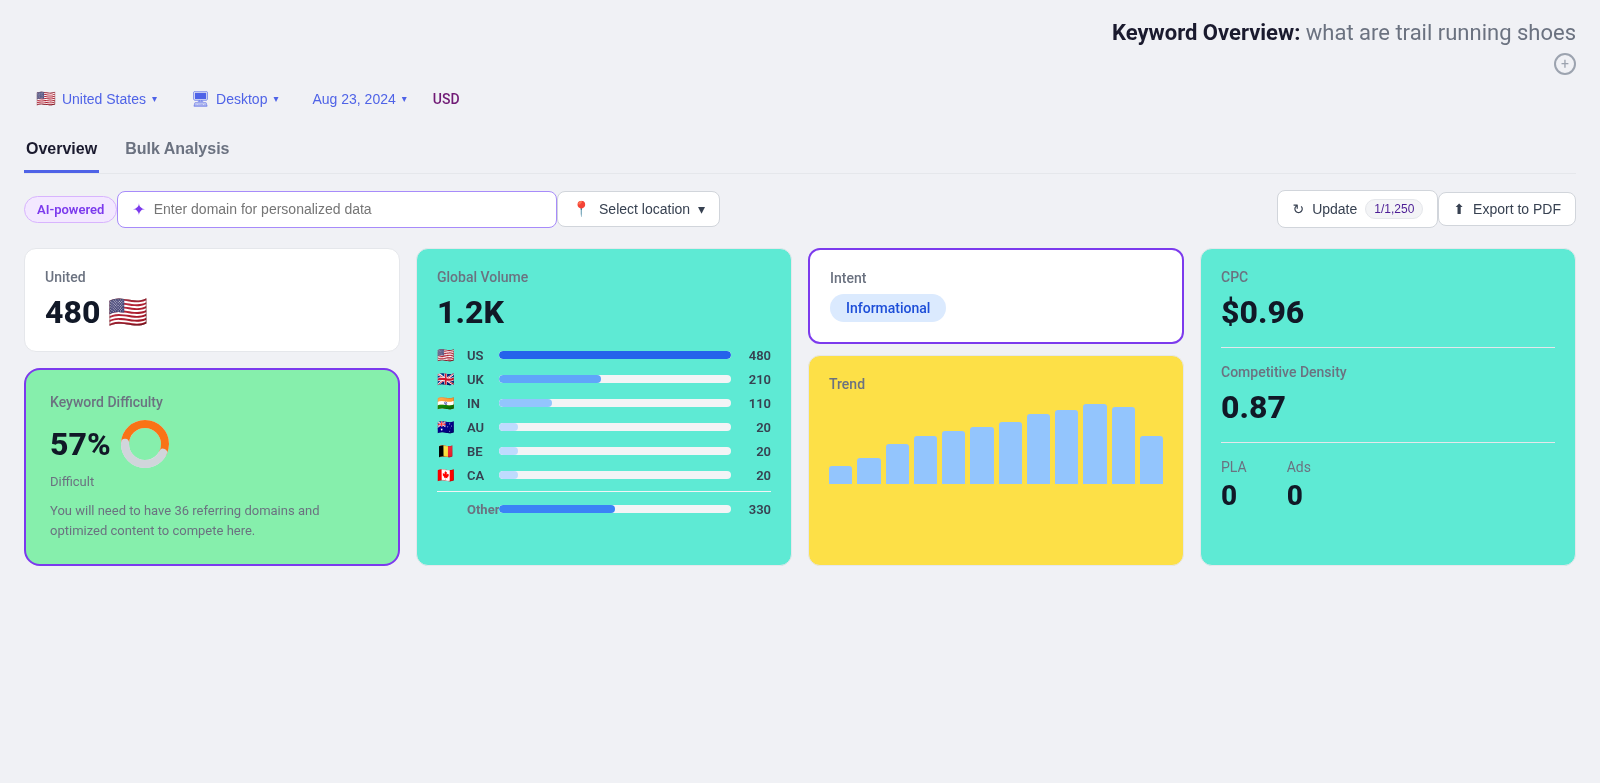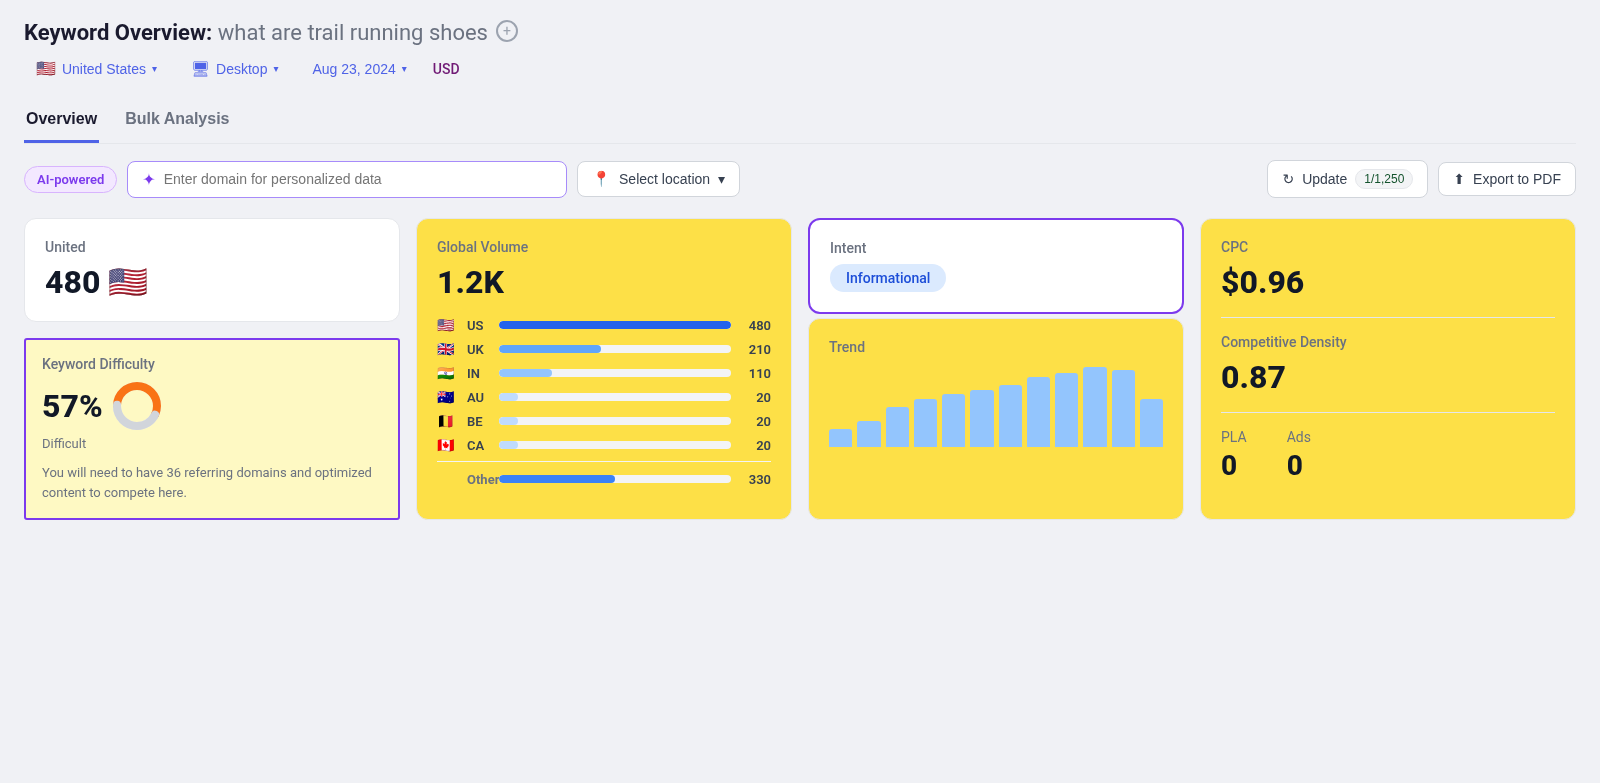--- a/index.html
+++ b/index.html
@@ -13,22 +13,23 @@
 
     .page-header {
       display: flex;
       flex-direction: column;
       gap: 8px;
       margin-bottom: 16px;
     }
 
     .title-row {
       display: flex;
-      align-items: flex-start;
-      gap: 8px;
+      align-items: flex-end;
+      gap: 8px;
+      flex-direction: column;
     }
 
     .page-title {
       font-size: 22px;
       font-weight: 700;
       color: #1a1a2e;
     }
 
     .page-title-keyword {
       font-weight: 400;
@@ -114,21 +115,20 @@
 
     .tab.active {
       color: #1a1a2e;
       border-bottom: 3px solid #4f63e7;
     }
 
     
     .toolbar {
       display: flex;
       align-items: center;
-      gap: 10px;
       margin-bottom: 20px;
     }
 
     .ai-badge {
       background: #f3e8ff;
       color: #7c3aed;
       border: 1px solid #d8b4fe;
       border-radius: 20px;
       padding: 5px 12px;
       font-size: 13px;
@@ -195,21 +195,21 @@
       font-size: 14px;
       color: #374151;
     }
 
     .update-count {
       background: #f3f4f6;
       border: 1px solid #e5e7eb;
       border-radius: 12px;
       padding: 2px 8px;
       font-size: 12px;
-      color: #14532d;
+      color: #4c1d95;
     }
 
     .export-btn {
       display: flex;
       align-items: center;
       gap: 8px;
       border: 1.5px solid #d1d5db;
       border-radius: 8px;
       padding: 8px 14px;
       background: white;
@@ -219,21 +219,21 @@
     }
 
     
     .cards-grid {
       display: grid;
       grid-template-columns: 1fr 1fr 1fr 1fr;
       gap: 16px;
     }
 
     .card {
-      background: #fde047;
+      background: #5eead4;
       border-radius: 12px;
       padding: 20px;
       border: 1.5px solid #e5e7eb;
     }
 
     .card-label {
       font-size: 14px;
       color: #6b7280;
       margin-bottom: 8px;
       font-weight: 500;
@@ -412,21 +412,21 @@
     .pla-ads-value {
       font-size: 28px;
       font-weight: 800;
       color: #111827;
     }
 
     
     .middle-col {
       display: flex;
       flex-direction: column;
-      gap: 4px;
+      gap: 11px;
     }
 
     .intent-trend-card-top {
       background: white;
       border-radius: 12px;
       padding: 20px;
       border: 2.5px solid #7c3aed;
       flex: 0 0 auto;
     }
 
@@ -445,23 +445,23 @@
     }
 
     .volume-card {
       background: white;
       border-radius: 12px;
       padding: 20px;
       border: 1.5px solid #e5e7eb;
     }
 
     .kd-card {
-      background: #fef9c3;
-      border-radius: 3px;
-      padding: 16px;
+      background: #86efac;
+      border-radius: 16px;
+      padding: 24px;
       border: 2.5px solid #7c3aed;
       flex: 1;
     }
   </style>
 </head>
 <body>
 
 <div class="page-header">
   <div class="title-row">
     <h1 class="page-title">

